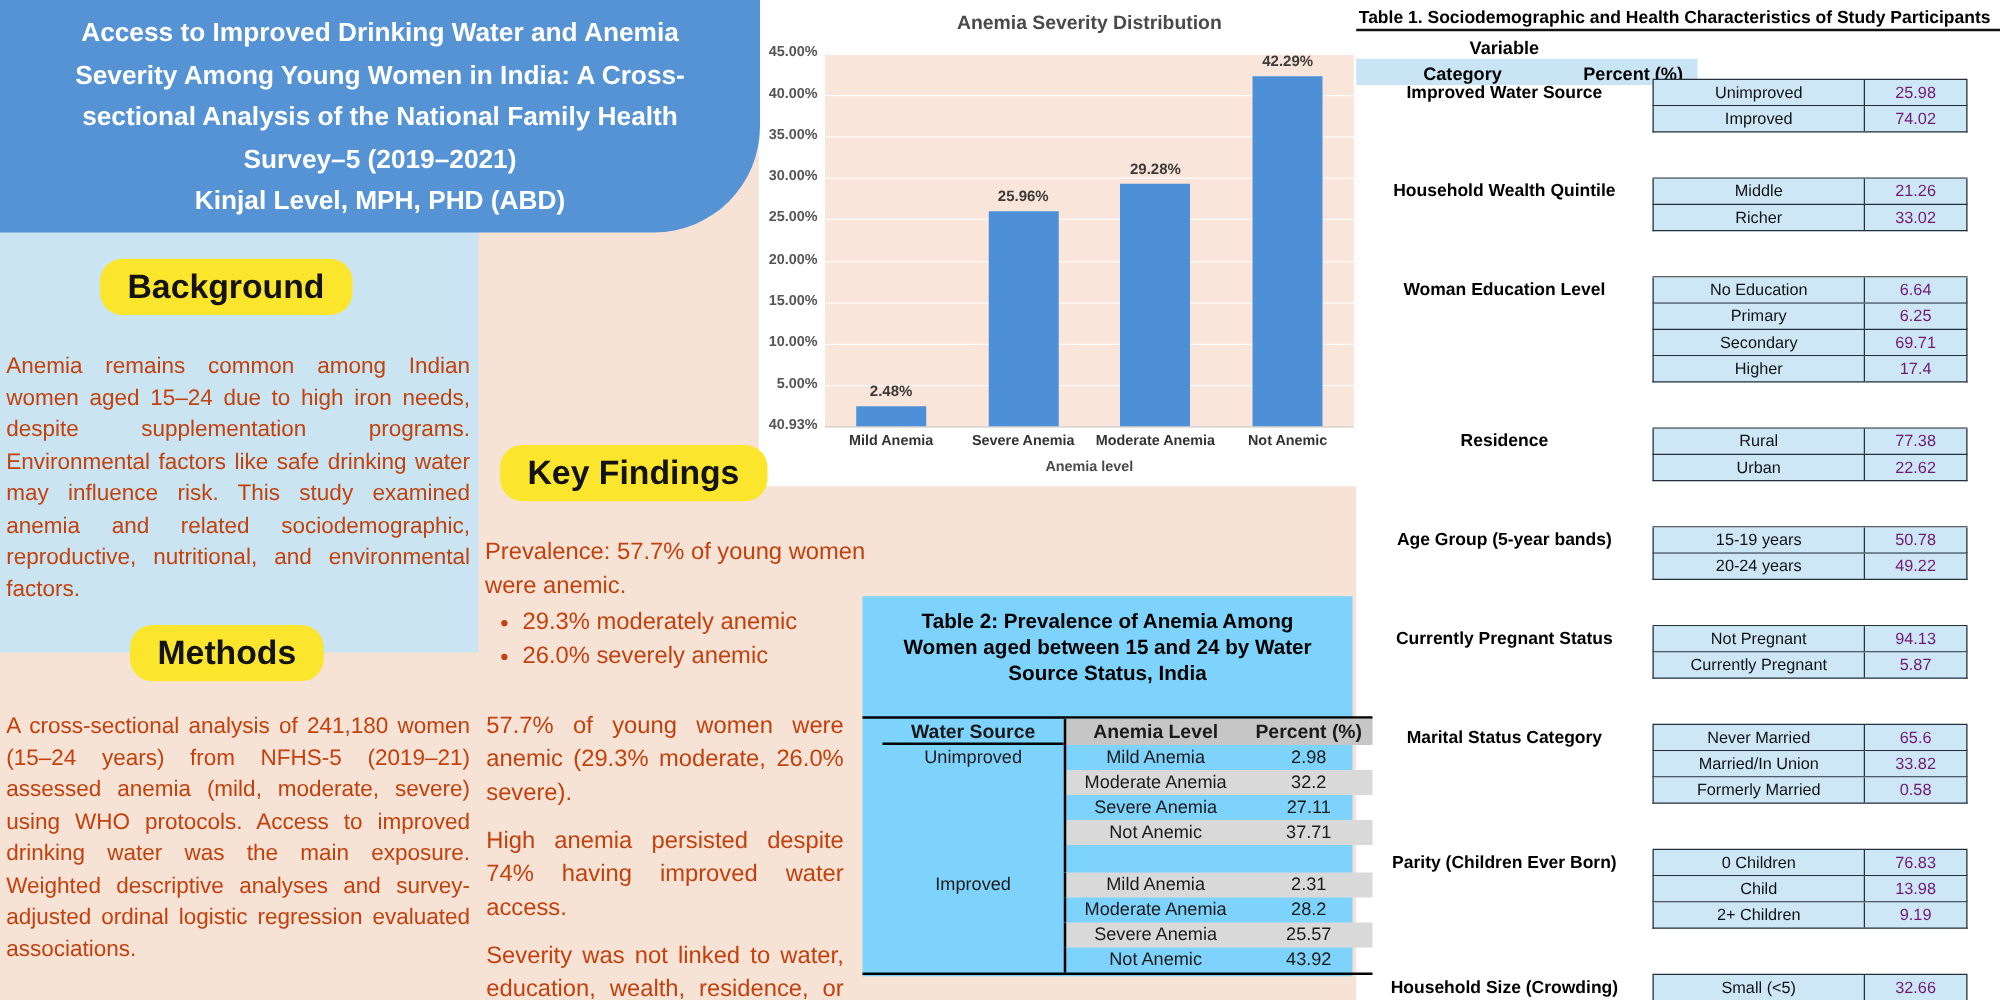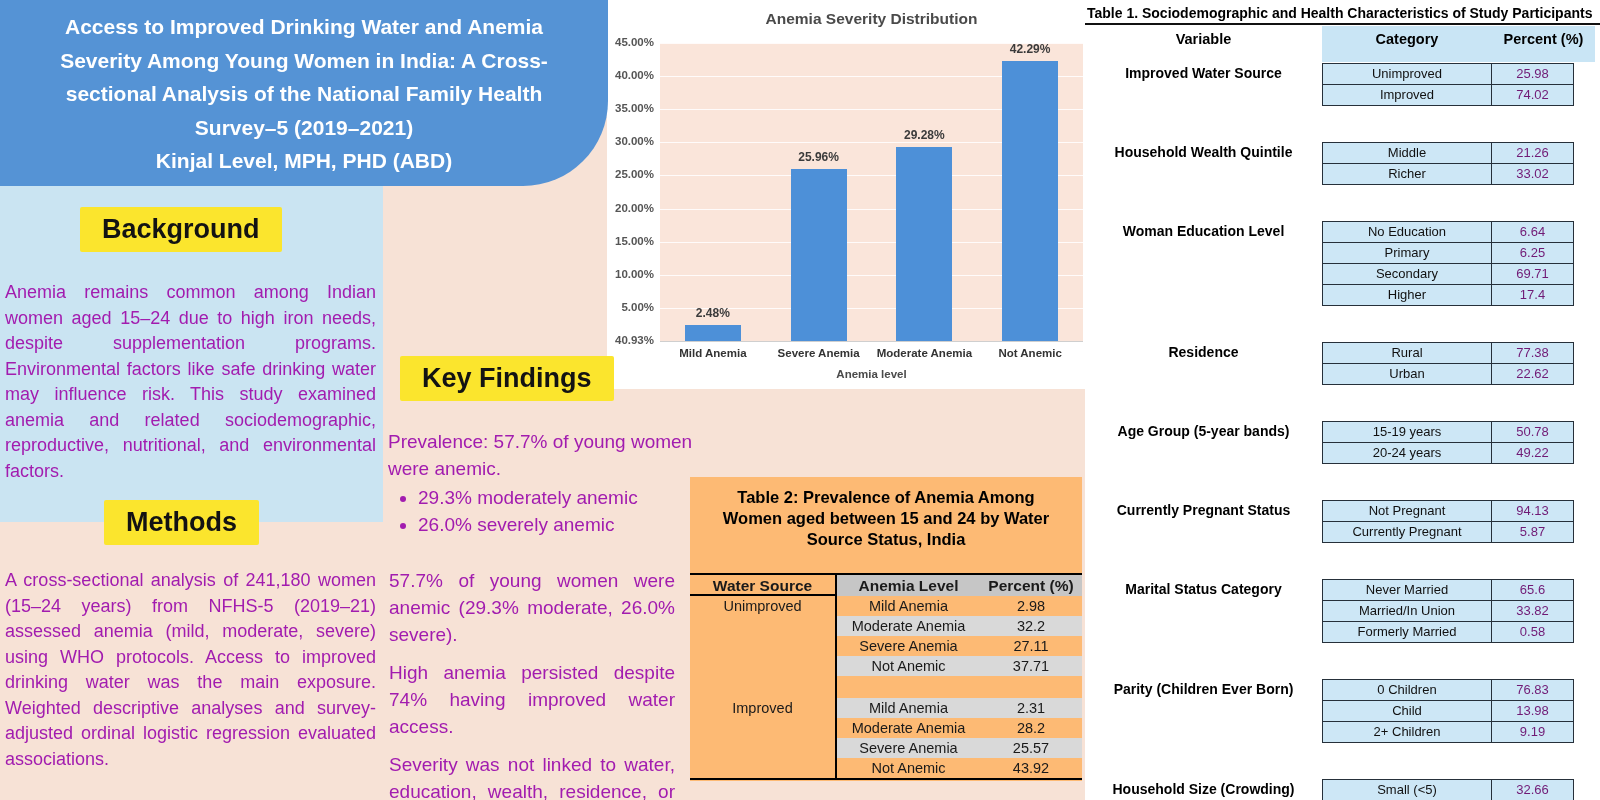--- a/index.html
+++ b/index.html
@@ -8,26 +8,26 @@
 
   .left-col  { position:absolute; left:0; top:0; width:383px; height:522px; background:#cae4f2; }
   .right-col { position:absolute; left:1085px; top:0; width:515px; height:800px; background:#ffffff; }
 
   .title-box { position:absolute; left:0; top:0; width:608px; height:186px; background:#5593d5;
                border-radius:0 0 85px 0; color:#fff; font-weight:bold; text-align:center;
                padding-top:10px; box-sizing:border-box; z-index:3; }
   .title-line { font-size:21px; line-height:33.5px; white-space:nowrap; }
 
   .tag { position:absolute; background:#fbe52d; color:#131313; font-weight:bold;
-         border-radius:2px; font-size:27px; padding:7px 22px; z-index:4; white-space:nowrap; }
+         border-radius:18px; font-size:27px; padding:7px 22px; z-index:4; white-space:nowrap; }
   #tag-background { left:80px;  top:207px; }
   #tag-methods    { left:104px; top:500px; }
   #tag-keyfindings{ left:400px; top:356px; }
 
-  .body-text { position:absolute; color:#a21caf; text-align:justify; }
+  .body-text { position:absolute; color:#c2410c; text-align:justify; }
   #background-text { left:5px;  top:280px; width:371px; font-size:18px; line-height:25.5px; }
   #methods-text    { left:5px;  top:568px; width:371px; font-size:18px; line-height:25.5px; }
   #kf-intro        { left:388px; top:428px; width:305px; font-size:19px; line-height:27px; text-align:left; }
   #kf-intro ul     { margin:2px 0 0 30px; padding:0; }
   #kf-paragraphs   { left:378px; top:556px; width:308px; font-size:19px; line-height:27px; }
   #kf-paragraphs p { margin:11px; }
 
   
   .chart-panel { position:absolute; left:607px; top:0; width:478px; height:389px; background:#ffffff; z-index:2; }
   .chart-title { position:absolute; top:10px; left:53px; width:423px; text-align:center;
@@ -36,40 +36,40 @@
           border-bottom:1px solid #cfcfcf; }
   .gridline { position:absolute; left:0; width:423px; height:1px; background:rgba(255,255,255,0.85); }
   .ytick { position:absolute; left:0; width:47px; text-align:right; font-size:11.5px; font-weight:bold; color:#555; }
   .bar { position:absolute; bottom:0; width:56px; background:#4d90d8; }
   .bar-label { position:absolute; width:84px; text-align:center; font-size:12px; font-weight:bold; color:#3b3b3b; }
   .xtick { position:absolute; top:347px; text-align:center; font-size:11.5px; font-weight:bold; color:#333; }
   .xaxis-title { position:absolute; top:368px; left:53px; width:423px; text-align:center;
                  font-size:11.5px; font-weight:bold; color:#4a4a4a; }
 
   
-  .table2-panel { position:absolute; left:690px; top:477px; width:392px; height:304px; background:#fdba74; z-index:2; }
+  .table2-panel { position:absolute; left:690px; top:477px; width:392px; height:304px; background:#7dd3fc; z-index:2; }
   .table2-title { padding:10px 24px 0; text-align:center; font-weight:bold; font-size:16.5px;
                   line-height:21px; color:#000; }
   .table2-grid { position:absolute; left:0; top:96px; width:392px; border-top:2px solid #000;
-                 border-bottom:2px solid #000; }
+                 border-bottom:2px solid #000;padding-left:16px; }
   .t2-row { display:flex; height:20px; }
   .t2-row.head { height:21px; }
   .t2-row.blank { height:22px; }
   .t2-c1 { width:145px; text-align:center; font-size:14.5px; line-height:20px; color:#1a1a1a; }
   .t2-c2 { width:143px; border-left:2px solid #000; text-align:center; font-size:14.5px; line-height:20px; color:#1a1a1a; }
   .t2-c3 { width:102px; text-align:center; font-size:14.5px; line-height:20px; color:#1a1a1a; }
   .t2-row.head .t2-c1 { font-weight:bold; font-size:15.5px; line-height:21px; border-bottom:2px solid #000; box-sizing:border-box; }
   .t2-row.head .t2-c2, .t2-row.head .t2-c3 { font-weight:bold; font-size:15.5px; line-height:21px; background:#c6c6c6; }
   .t2-row.shaded .t2-c2, .t2-row.shaded .t2-c3 { background:#d9d9d9; }
 
   
   .table1 { position:absolute; left:1085px; top:0; width:515px; height:800px; z-index:2; }
   .t1-title { padding:5px 0 2px 2px; font-size:14px; font-weight:bold; color:#000;
               border-bottom:2.5px solid #111; white-space:nowrap; }
-  .t1-header { display:flex; height:36px; margin-top:1px; }
+  .t1-header { display:flex; height:36px; margin-top:1px;flex-direction:column; }
   .t1-header-var { width:237px; text-align:center; font-weight:bold; font-size:14.5px; padding-top:5px; color:#000; }
   .t1-header-blue { width:273px; background:#c9e5f5; display:flex; }
   .t1-header-cat { width:170px; text-align:center; font-weight:bold; font-size:14.5px; padding-top:5px; color:#000; }
   .t1-header-pct { width:103px; text-align:center; font-weight:bold; font-size:14.5px; padding-top:5px; color:#000; }
   .t1-groups { display:flex; flex-direction:column; gap:36px; margin-top:1px; }
   .t1-group { display:flex; }
   .t1-var { width:237px; text-align:center; font-weight:bold; font-size:14px; line-height:21px; color:#000; }
   .t1-rows { width:252px; border-top:1.5px solid #26303a; box-sizing:border-box; }
   .t1-row { display:flex; height:21px; box-sizing:border-box; background:#cde7f6;
             border-bottom:1.5px solid #26303a; border-left:1.5px solid #26303a; border-right:1.5px solid #26303a; }

